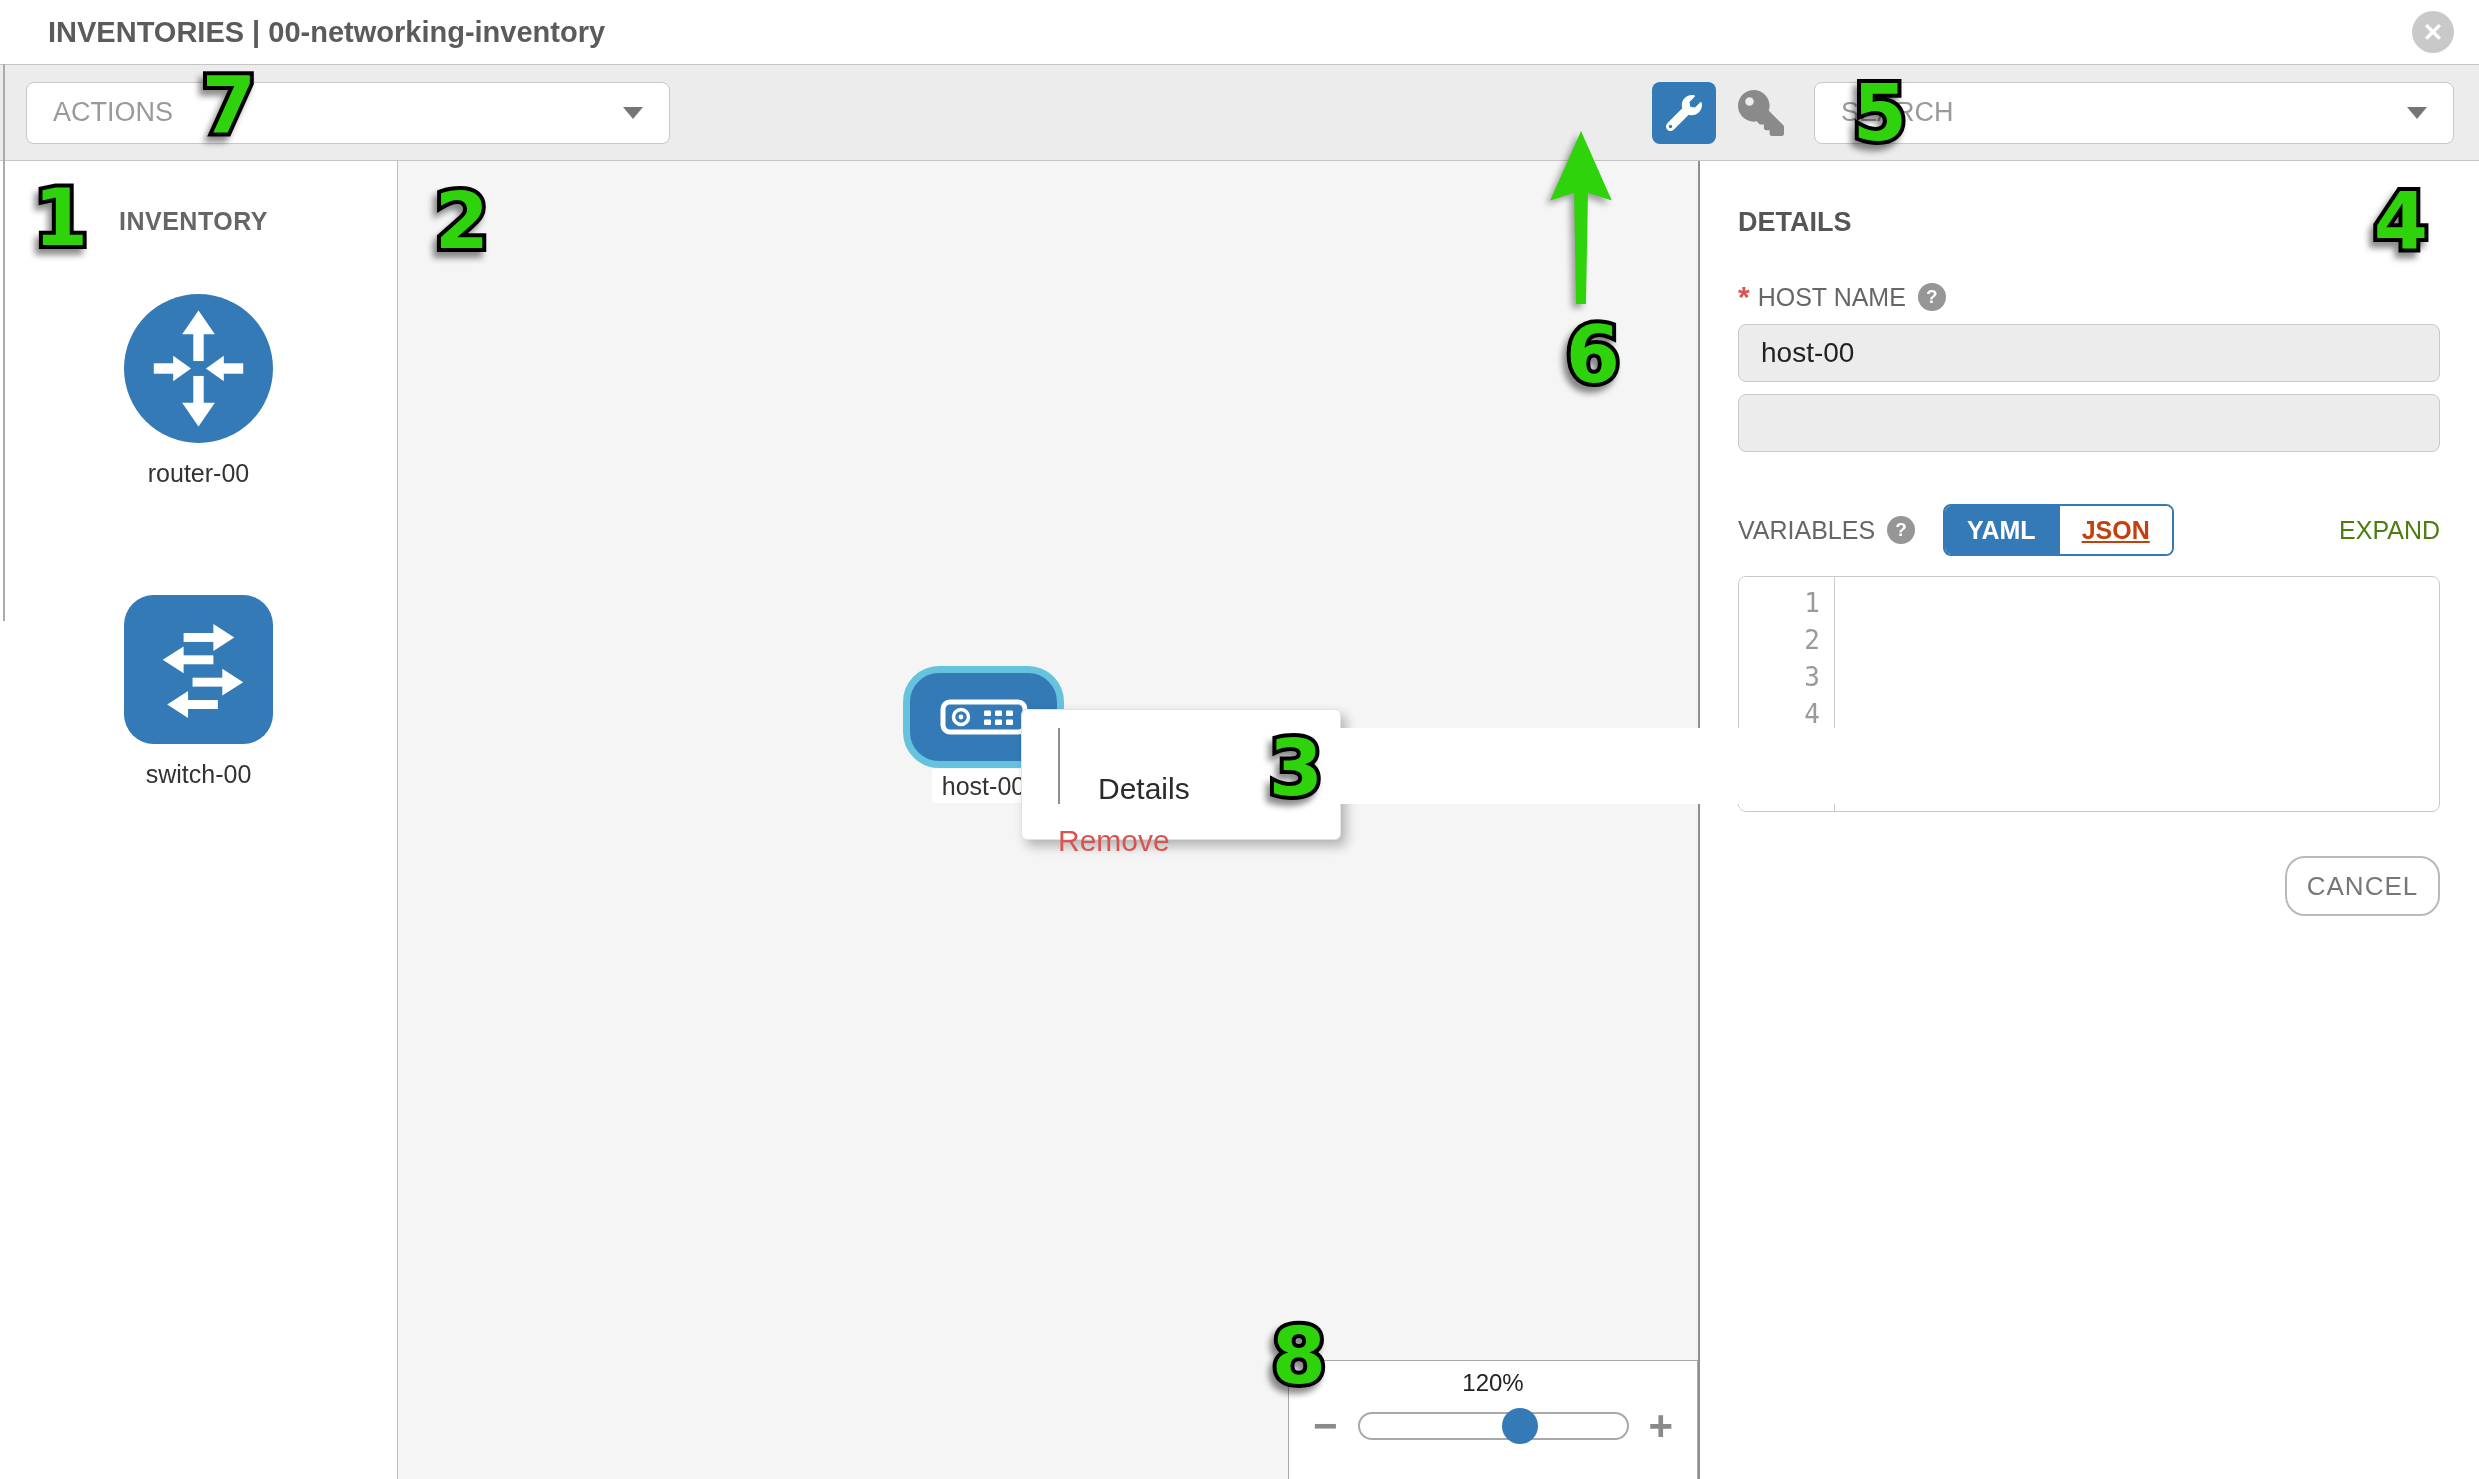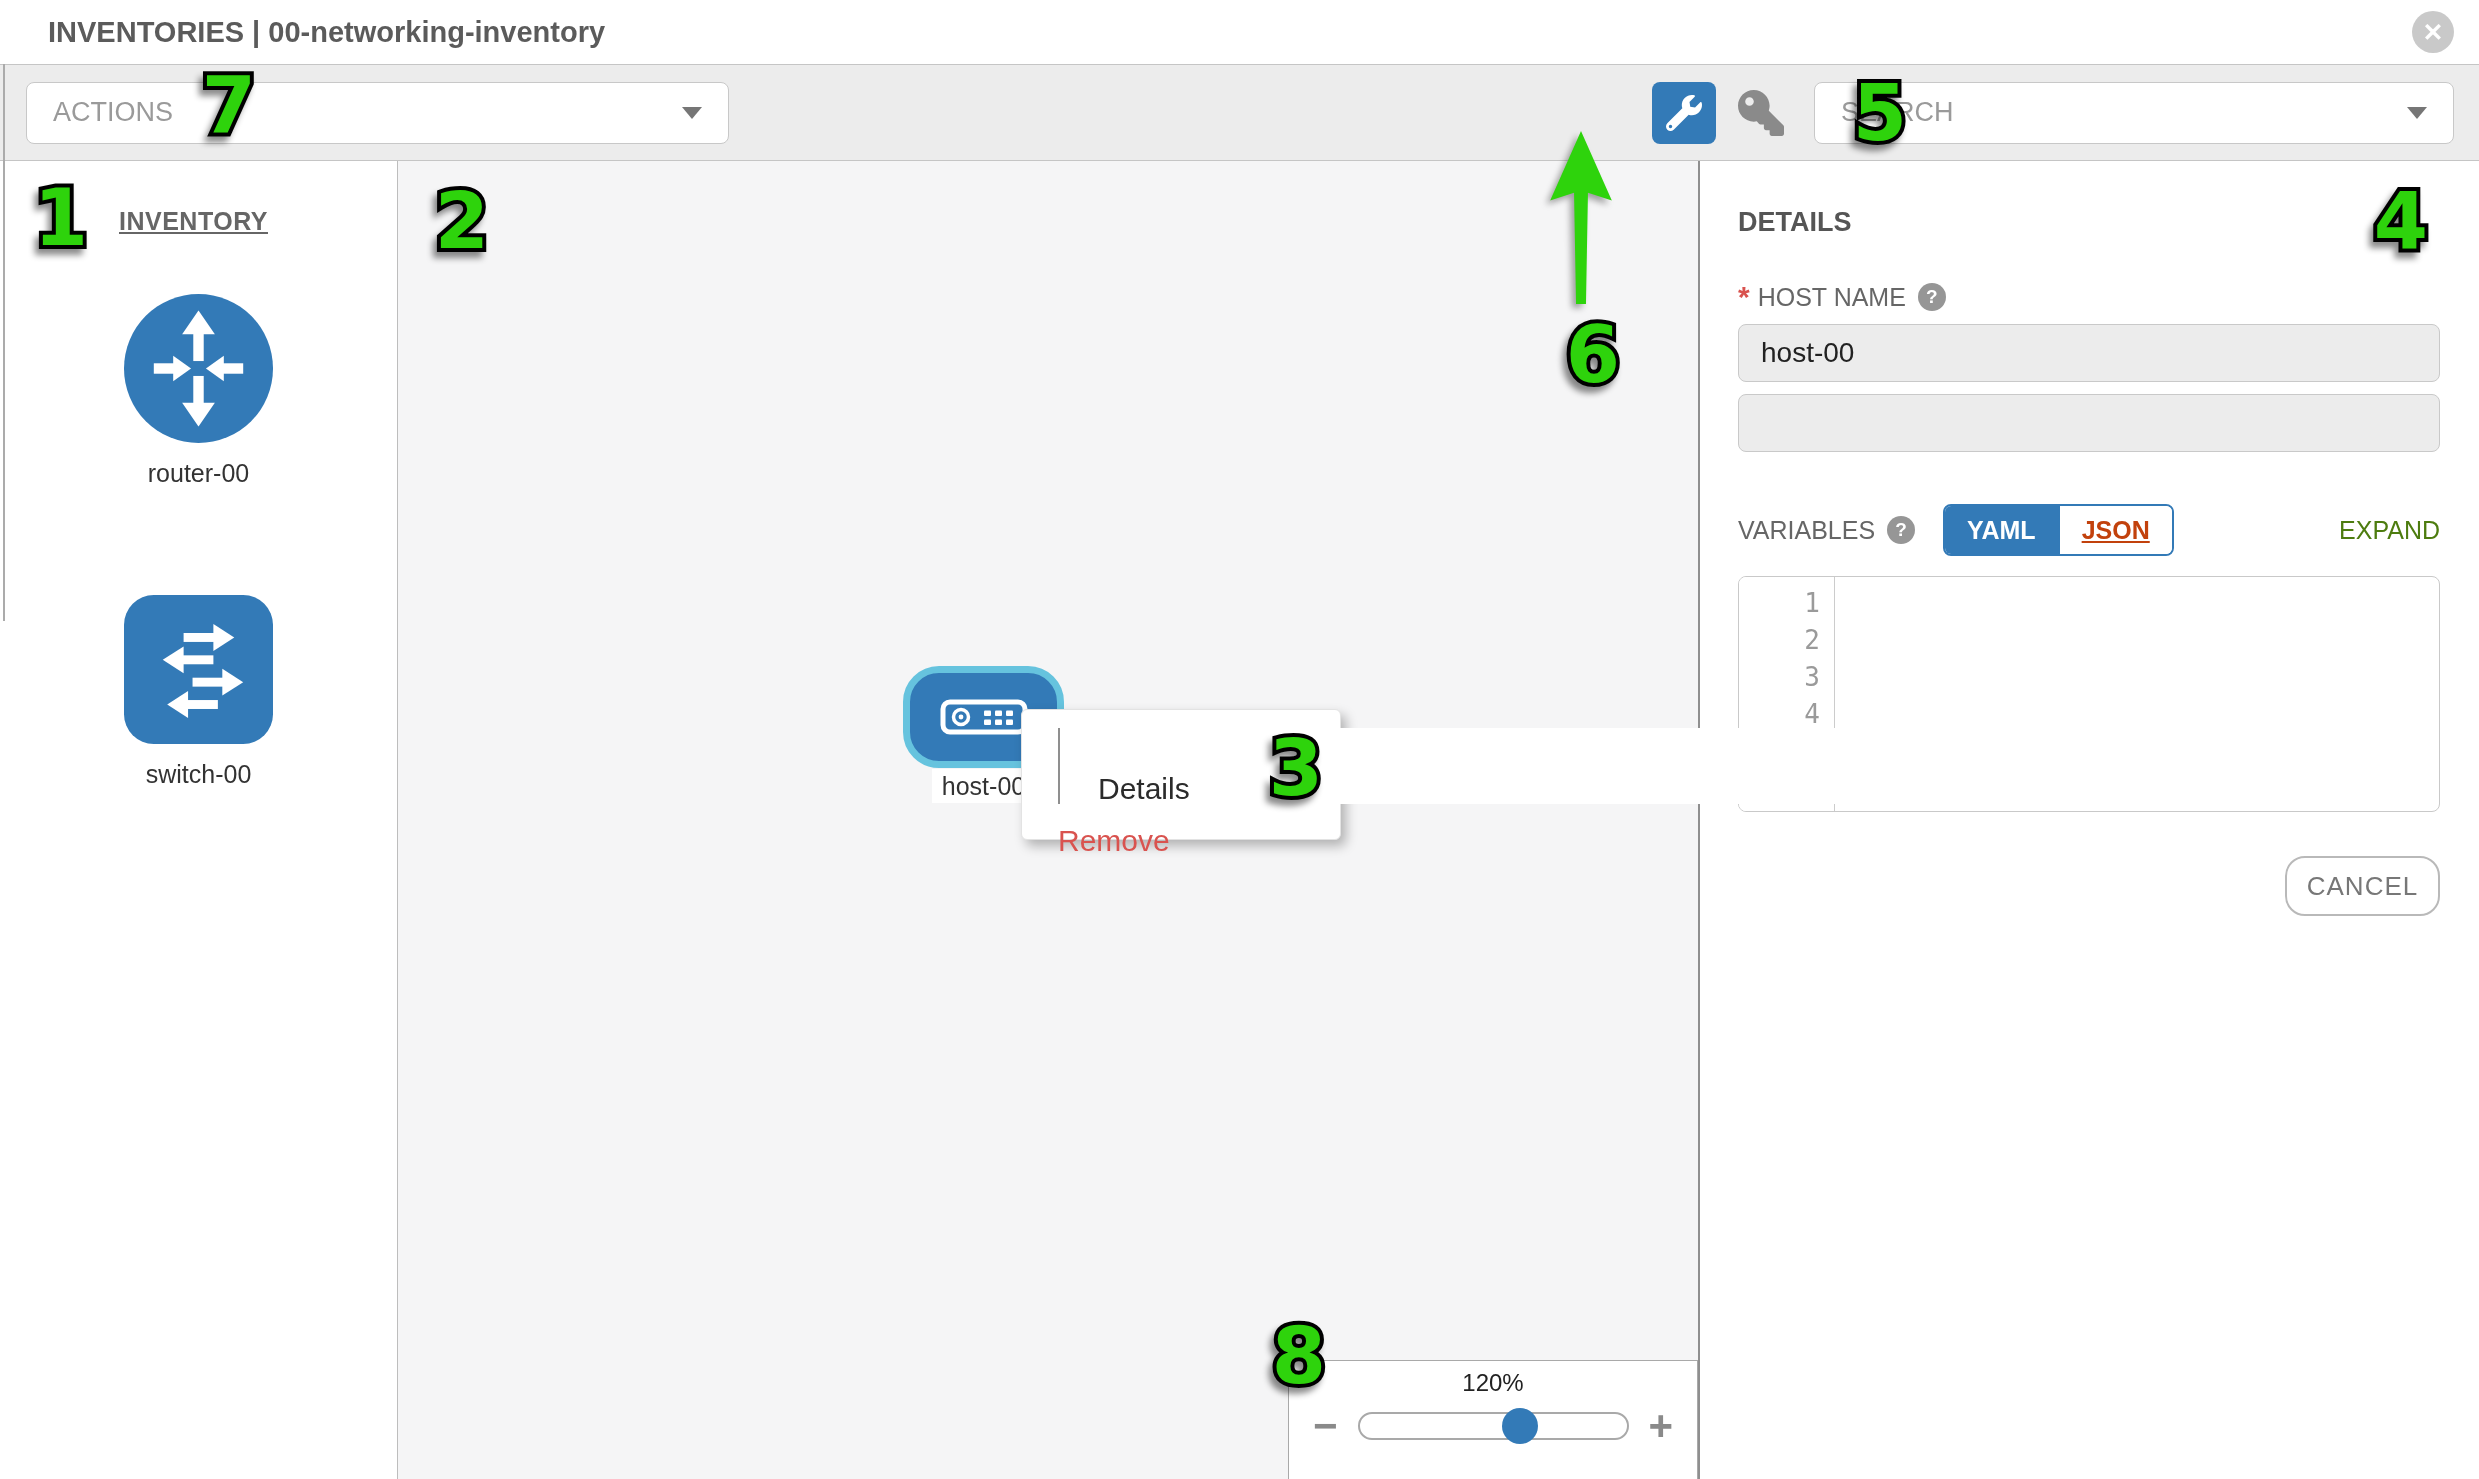--- a/index.html
+++ b/index.html
@@ -16,30 +16,30 @@
     background:#c9c9c9;display:flex;align-items:center;justify-content:center;cursor:pointer;}
   .close-btn span{color:#fff;font-size:25px;font-weight:bold;line-height:1;}
   
   .toolbar{height:96px;background:#ececec;border-bottom:1px solid #c5c5c5;
     display:flex;align-items:center;padding:0 26px;box-sizing:border-box;}
   .select-box{height:62px;background:#fff;border:1px solid #c8c8c8;border-radius:8px;
     display:flex;align-items:center;justify-content:space-between;padding:0 26px;box-sizing:border-box;}
   .select-box .ph{color:#9a9a9a;font-size:27px;}
   .caret{width:0;height:0;border-left:10px solid transparent;border-right:10px solid transparent;
     border-top:12px solid #767676;}
-  .actions-box{width:703px;}
+  .actions-box{width:644px;}
   .tool-right{margin-left:auto;display:flex;align-items:center;}
   .wrench-btn{width:64px;height:62px;background:#337ab7;border-radius:8px;
     display:flex;align-items:center;justify-content:center;cursor:pointer;}
   .key-btn{margin:0 30px 0 22px;display:flex;align-items:center;cursor:pointer;}
   .search-box{width:640px;}
   
   .main{display:flex;height:1319px;}
   .sidebar{width:398px;background:#fff;border-right:1px solid #bdbdbd;box-sizing:border-box;position:relative;}
-  .inv-title{margin:46px 0 0 119px;font-size:25px;font-weight:bold;color:#666;letter-spacing:0.5px;text-decoration:underline;}
+  .inv-title{margin:46px 0 0 119px;font-size:25px;font-weight:bold;color:#666;letter-spacing:0.5px;}
   .device{width:100%;text-align:center;margin-top:58px;cursor:pointer;}
   .device.second{margin-top:107px;}
   .device .dev-label{margin-top:12px;font-size:25px;color:#333;}
   .canvas{flex:1;background:#f5f5f6;position:relative;}
   
   .host-node{position:absolute;left:505px;top:505px;width:147px;height:88px;
     background:#337ab7;border:7px solid #66c3de;border-radius:36px;
     display:flex;align-items:center;justify-content:center;cursor:pointer;}
   .host-label{position:absolute;left:505px;top:611px;width:161px;text-align:center;}
   .host-label span{background:#fff;padding:3px 10px;font-size:25px;color:#333;}

